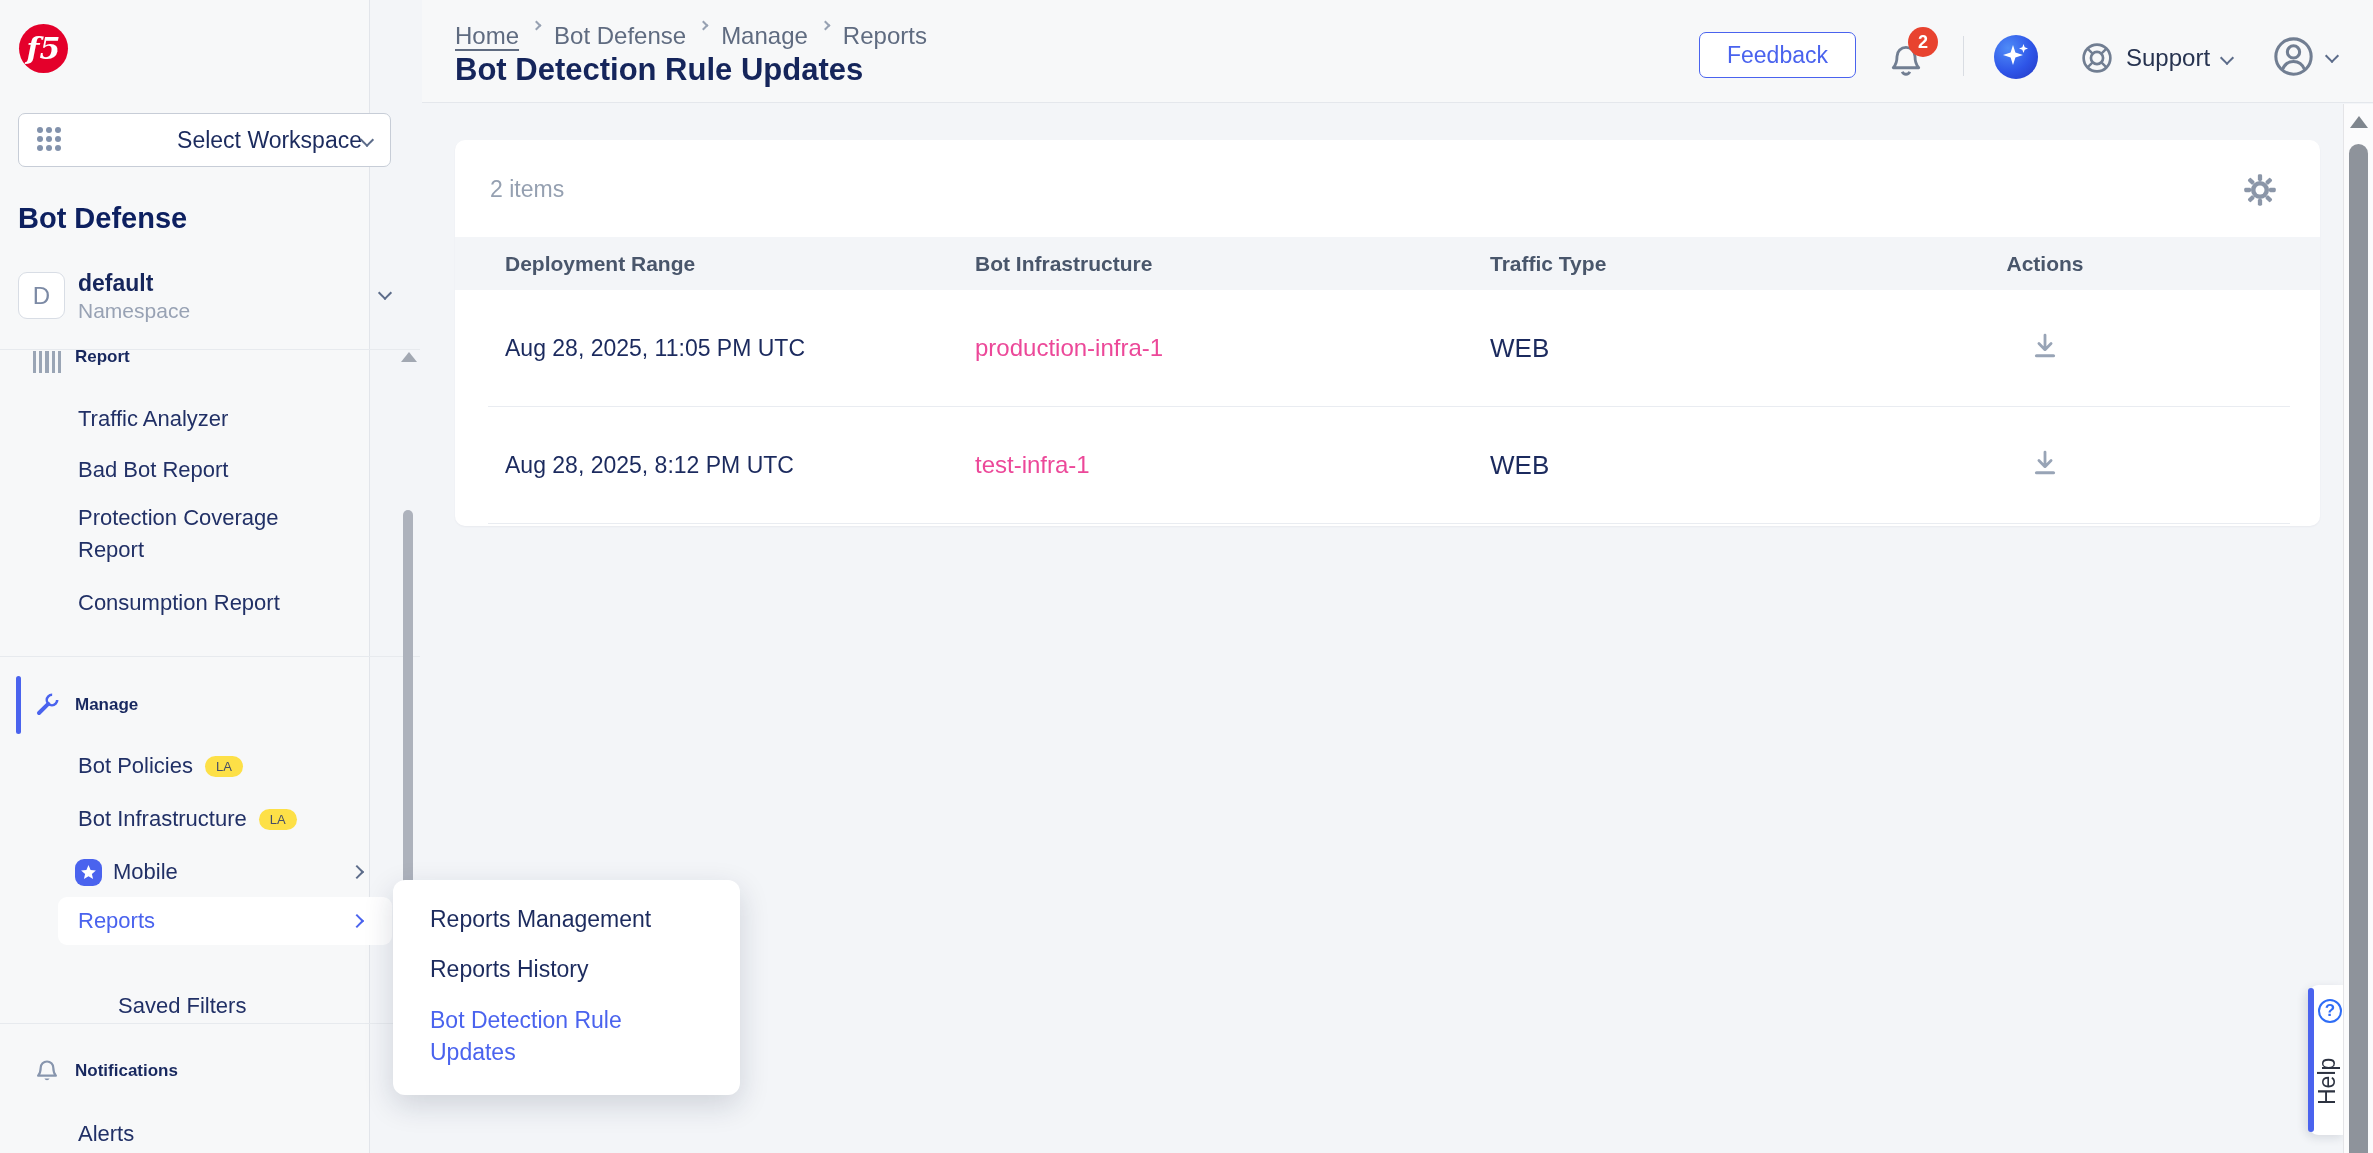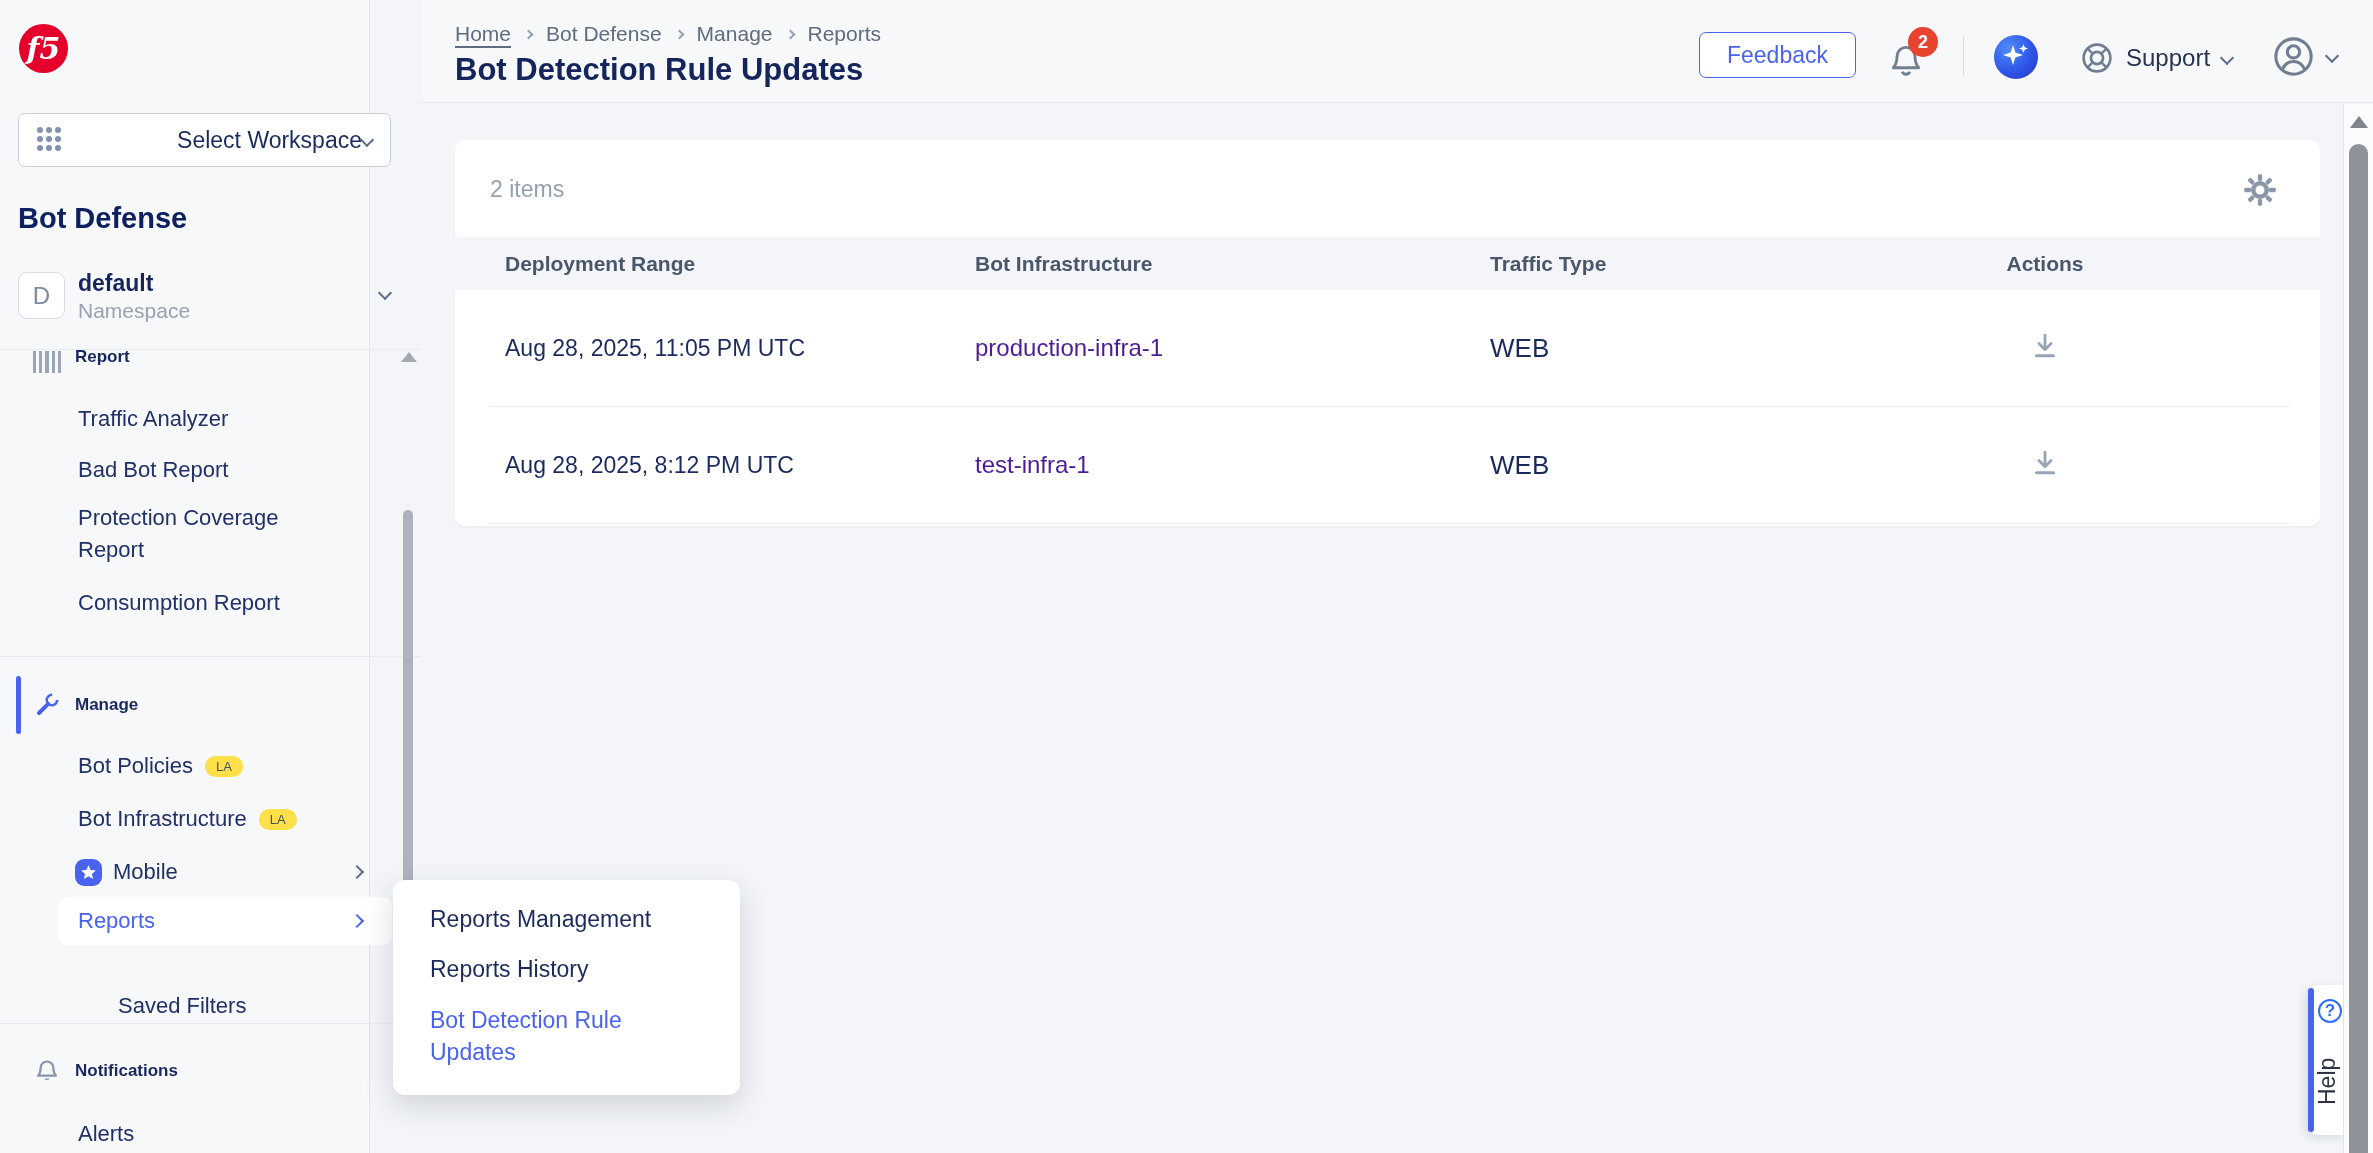--- a/index.html
+++ b/index.html
@@ -49,21 +49,21 @@
   .reports-row { position:absolute; left:58px; width:334px; height:48px; background:#fff; border-radius:9px;
     display:flex; align-items:center; padding-left:20px; font-size:22px; color:#4a63ee; cursor:pointer; }
   .reports-row .item-chev { left:294px; top:19px; }
 
   .side-scroll-arrow { position:absolute; left:401px; top:352px; width:0; height:0;
     border-left:8px solid transparent; border-right:8px solid transparent; border-bottom:10px solid #a2a8b2; cursor:pointer; }
   .side-scroll-thumb { position:absolute; left:403px; top:510px; width:10px; height:475px; background:#adb2bc; border-radius:5px; cursor:pointer; }
 
   
   .topbar { position:absolute; left:422px; top:0; width:1951px; height:103px; background:#f7f8f9; border-bottom:1px solid #e4e7ec; }
-  .breadcrumb { position:absolute; left:33px; top:22px; display:flex; align-items:center; gap:14px; font-size:21px; color:#5f6b80; }
+  .breadcrumb { position:absolute; left:33px; top:22px; display:flex; gap:14px; font-size:24px; color:#5f6b80; }
   .breadcrumb .crumb { cursor:pointer; }
   .breadcrumb .crumb.home { text-decoration:underline; text-underline-offset:5px; }
   .page-title { position:absolute; left:33px; top:52px; font-size:31px; font-weight:600; color:#15255b; }
   .feedback-btn { position:absolute; left:1277px; top:32px; width:157px; height:46px; background:#fff; border:1.5px solid #4a63ee;
     border-radius:7px; color:#4a63ee; font-size:23px; display:flex; align-items:center; justify-content:center; cursor:pointer; }
   .bell-wrap { position:absolute; left:1464px; top:33px; width:50px; height:52px; cursor:pointer; }
   .bell-wrap svg { width:40px; height:40px; margin-top:8px; }
   .notif-badge { position:absolute; left:22px; top:-6px; min-width:30px; height:30px; background:#e8432f; border-radius:15px;
     color:#fff; font-size:18px; font-weight:700; display:flex; align-items:center; justify-content:center; }
   .v-div { position:absolute; left:1541px; top:36px; width:1px; height:40px; background:#d9dde3; }
@@ -90,21 +90,21 @@
   .search-box input::placeholder { color:#9aa4b2; }
   .gear-btn { position:absolute; right:42px; top:32px; width:36px; height:36px; cursor:pointer; }
   .gear-btn svg { width:36px; height:36px; }
 
   .tgrid { display:grid; grid-template-columns:470px 515px 280px auto; padding-left:50px; align-items:center; }
   .thead { height:53px; background:#f3f5f8; }
   .thead div { font-size:21px; font-weight:700; color:#49566b; }
   .thead .c-actions, .trow .c-actions { text-align:center; }
   .trow { height:116px; }
   .c-date { font-size:23px; color:#1b2a5e; }
-  .c-infra { font-size:24px; color:#4c1d95; }
+  .c-infra { font-size:24px; color:#ec4899; }
   .c-web { font-size:26px; color:#1b2a5e; }
   .row-div { border-top:1px solid #e9ecf1; margin:0 30px 0 33px; }
   .dl-btn { display:inline-block; width:34px; height:34px; cursor:pointer; }
   .dl-btn svg { width:34px; height:34px; }
 
   
   .flyout { position:absolute; left:393px; top:880px; width:347px; height:215px; background:#fff; border-radius:12px;
     box-shadow:0 10px 30px rgba(20,30,60,.16); padding:24px 36px 0 37px; }
   .flyout .f-item { font-size:23px; color:#1c2b5e; line-height:30px; margin-bottom:20px; cursor:pointer; }
   .flyout .f-item.active { color:#4a63ee; line-height:32px; }

